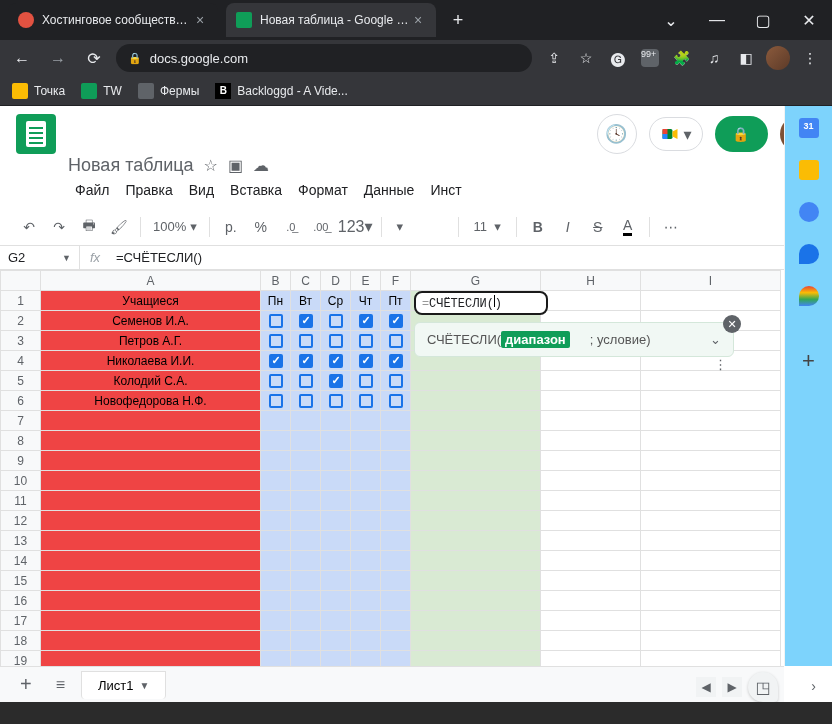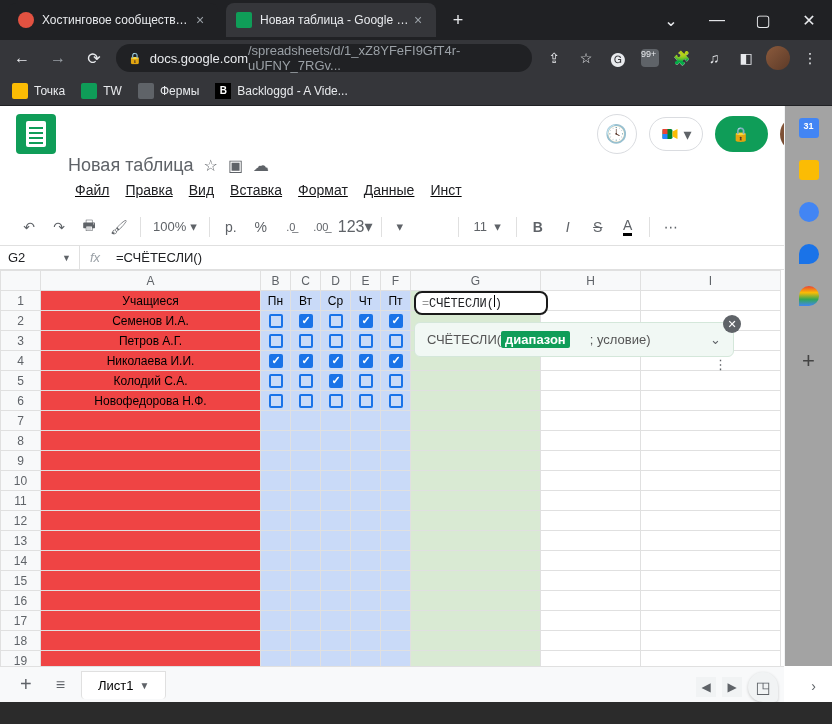--- a/index.html
+++ b/index.html
@@ -35,21 +35,21 @@
 
 
 .sheets-header { background: #fff; padding: 8px 16px; display: flex; align-items: flex-start; }
 .sheets-logo { width: 40px; height: 40px; background: #0f9d58; border-radius: 4px; display: flex; align-items: center; justify-content: center; margin-right: 12px; flex-shrink: 0; }
 .sheets-logo-inner { width: 20px; height: 26px; background: #fff; border-radius: 2px; position: relative; }
 .sheets-logo-inner::after { content: ''; position: absolute; top: 6px; left: 3px; right: 3px; bottom: 3px; background: repeating-linear-gradient(#0f9d58 0 2px, transparent 2px 5px); }
 .doc-info { flex: 1; }
 .doc-title-row { display: flex; align-items: center; gap: 10px; margin-top: 41px; }
 .doc-title { font-size: 18px; color: #5f6368; }
 .doc-icon-btn { color: #5f6368; cursor: pointer; font-size: 16px; }
-.menu-bar { display: flex; gap: 2px; margin-top: 4px; text-decoration: underline; }
+.menu-bar { display: flex; gap: 2px; margin-top: 4px; }
 .menu-item { font-size: 14px; color: #202124; padding: 2px 7px; cursor: pointer; }
 .header-right { display: flex; align-items: center; gap: 12px; }
 .history-btn { width: 40px; height: 40px; border: 1px solid #dadce0; border-radius: 24px; display: flex; align-items: center; justify-content: center; cursor: pointer; font-size: 18px; color: #444; }
 .meet-btn { display: flex; align-items: center; gap: 4px; border: 1px solid #dadce0; border-radius: 24px; padding: 6px 10px; cursor: pointer; }
 .meet-icon { width: 20px; height: 20px; }
 .share-btn { background: #0f9d58; color: #fff; border: none; border-radius: 24px; padding: 10px 18px; font-size: 14px; font-weight: 500; cursor: pointer; display: flex; align-items: center; gap: 8px; }
 .profile-avatar { width: 36px; height: 36px; border-radius: 50%; background: linear-gradient(135deg, #8b5a3c, #5c3a28); cursor: pointer; }
 
 
 .toolbar { height: 38px; border-bottom: 1px solid #e0e0e0; display: flex; align-items: center; padding: 0 16px; gap: 4px; }
@@ -86,21 +86,21 @@
 .editing-cell { position: absolute; left: 414px; top: 21px; width: 134px; height: 24px; border: 2px solid #1a1a1a; border-radius: 8px; background: #fff; padding: 2px 6px; font-size: 12px; color: #202124; z-index: 10; font-family: 'Courier New', monospace; }
 .formula-hint { position: absolute; left: 414px; top: 52px; background: #f1f8f4; border: 1px solid #d4e7da; border-radius: 6px; padding: 8px 12px; font-size: 13px; font-family: 'Courier New', monospace; z-index: 9; width: 320px; display: flex; align-items: center; }
 .formula-hint .fn { color: #555; }
 .formula-hint .arg1 { background: #0f9d58; color: #fff; padding: 1px 4px; border-radius: 2px; font-weight: bold; }
 .formula-hint .arg2 { color: #555; padding-left: 20px; }
 .hint-close { position: absolute; top: -8px; right: -8px; width: 18px; height: 18px; background: #5f6368; color: #fff; border-radius: 50%; font-size: 11px; display: flex; align-items: center; justify-content: center; cursor: pointer; }
 .hint-chevron { margin-left: auto; color: #5f6368; cursor: pointer; }
 .hint-more { position: absolute; top: 34px; right: 6px; color: #5f6368; cursor: pointer; }
 
 
-.side-panel { position: absolute; right: 0; top: 106px; width: 48px; height: 560px; background: #a3a3a3; border-left: 1px solid #f1f3f4; display: flex; flex-direction: column; align-items: center; padding-top: 12px; gap: 22px; }
+.side-panel { position: absolute; right: 0; top: 106px; width: 48px; height: 560px; background: #7dd3fc; border-left: 1px solid #f1f3f4; display: flex; flex-direction: column; align-items: center; padding-top: 12px; gap: 22px; }
 .side-icon { width: 20px; height: 20px; cursor: pointer; border-radius: 3px; }
 .side-plus { font-size: 22px; color: #444; cursor: pointer; margin-top: 20px; }
 
 
 .sheet-tabs { position: absolute; bottom: 22px; left: 0; right: 48px; height: 36px; border-top: 1px solid #e0e0e0; background: #f8f9fa; display: flex; align-items: center; padding: 0 12px; gap: 8px; }
 .sheet-tab { background: #fff; border: 1px solid #e0e0e0; border-bottom: none; padding: 6px 16px; font-size: 13px; display: flex; align-items: center; gap: 6px; cursor: pointer; border-radius: 0 0 4px 4px; }
 .sheet-add { font-size: 20px; color: #5f6368; cursor: pointer; padding: 0 8px; }
 .sheet-menu { font-size: 16px; color: #5f6368; cursor: pointer; padding: 0 8px; }
 
 
@@ -137,21 +137,20 @@
   </div>
 </div>
 
 <div class="url-bar">
   <div class="nav-btn enabled">←</div>
   <div class="nav-btn">→</div>
   <div class="nav-btn enabled">⟳</div>
   <div class="url-field">
     <span class="lock">🔒</span>
     <span class="url-domain">docs.google.com</span>
-      <span class="url-path">/spreadsheets/d/1_xZ8YFeFI9GfT4r-uUFNY_7RGv...</span>
   </div>
   <div class="ext-icons">
     <div class="ext-icon">⇪</div>
     <div class="ext-icon">☆</div>
     <div class="ext-icon">🅖</div>
     <div class="ext-icon">
         <span class="ext-99">99+</span>
       </div>
     <div class="ext-icon">🧩</div>
     <div class="ext-icon">♫</div>

